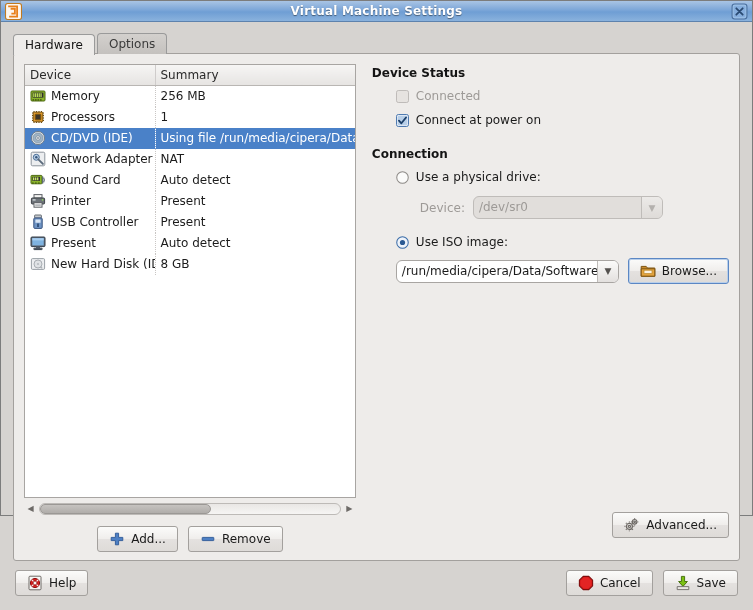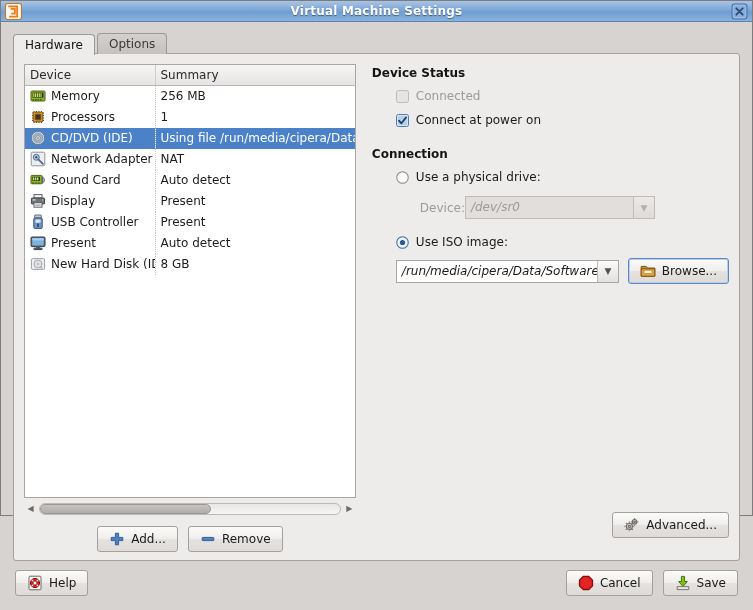--- a/index.html
+++ b/index.html
@@ -225,34 +225,33 @@
   .opt-row .lbl { font-size: 12px; }
   .opt-row.disabled .lbl { color: #9d9a97; }
 
   .cbox {
     width: 13px; height: 13px; flex: 0 0 13px;
     border-radius: 2px; display: block;
   }
   .radio { width: 13px; height: 13px; flex: 0 0 13px; display: block; }
 
   .sub-row {
-    display: flex; align-items: center; gap: 0;
+    display: flex; align-items: center; gap: 8px;
     padding-left: 48px;
     margin-bottom: 16px;
   }
   .sub-row .sub-lbl { color: #9d9a97; font-size: 12px; }
 
   .combo {
     height: 23px;
     display: flex; align-items: stretch;
     border: 1px solid #a8a5a2;
-    border-radius: 0;
+    border-radius: 6px;
     background: #ffffff;
     overflow: hidden;
-    font-style: italic;
   }
   .combo.disabled { background: #e1dedb; border-color: #bfbcb9; }
   .combo .combo-text {
     flex: 1 1 auto;
     padding: 0 5px;
     line-height: 21px;
     font-size: 12px;
     white-space: nowrap;
     overflow: hidden;
     color: #1a1a1a;
@@ -549,21 +548,21 @@
                 </span>
               </td>
               <td>Auto detect</td>
             </tr>
             <tr class="devrow">
               <td class="c-dev">
                 <span class="dev-cell-inner">
                   <svg class="devicon">
                       <use href="#ic-printer"></use>
                     </svg>
-                  <span>Display</span>
+                  <span>Printer</span>
                 </span>
               </td>
               <td>Present</td>
             </tr>
             <tr class="devrow">
               <td class="c-dev">
                 <span class="dev-cell-inner">
                   <svg class="devicon">
                       <use href="#ic-usb"></use>
                     </svg>

